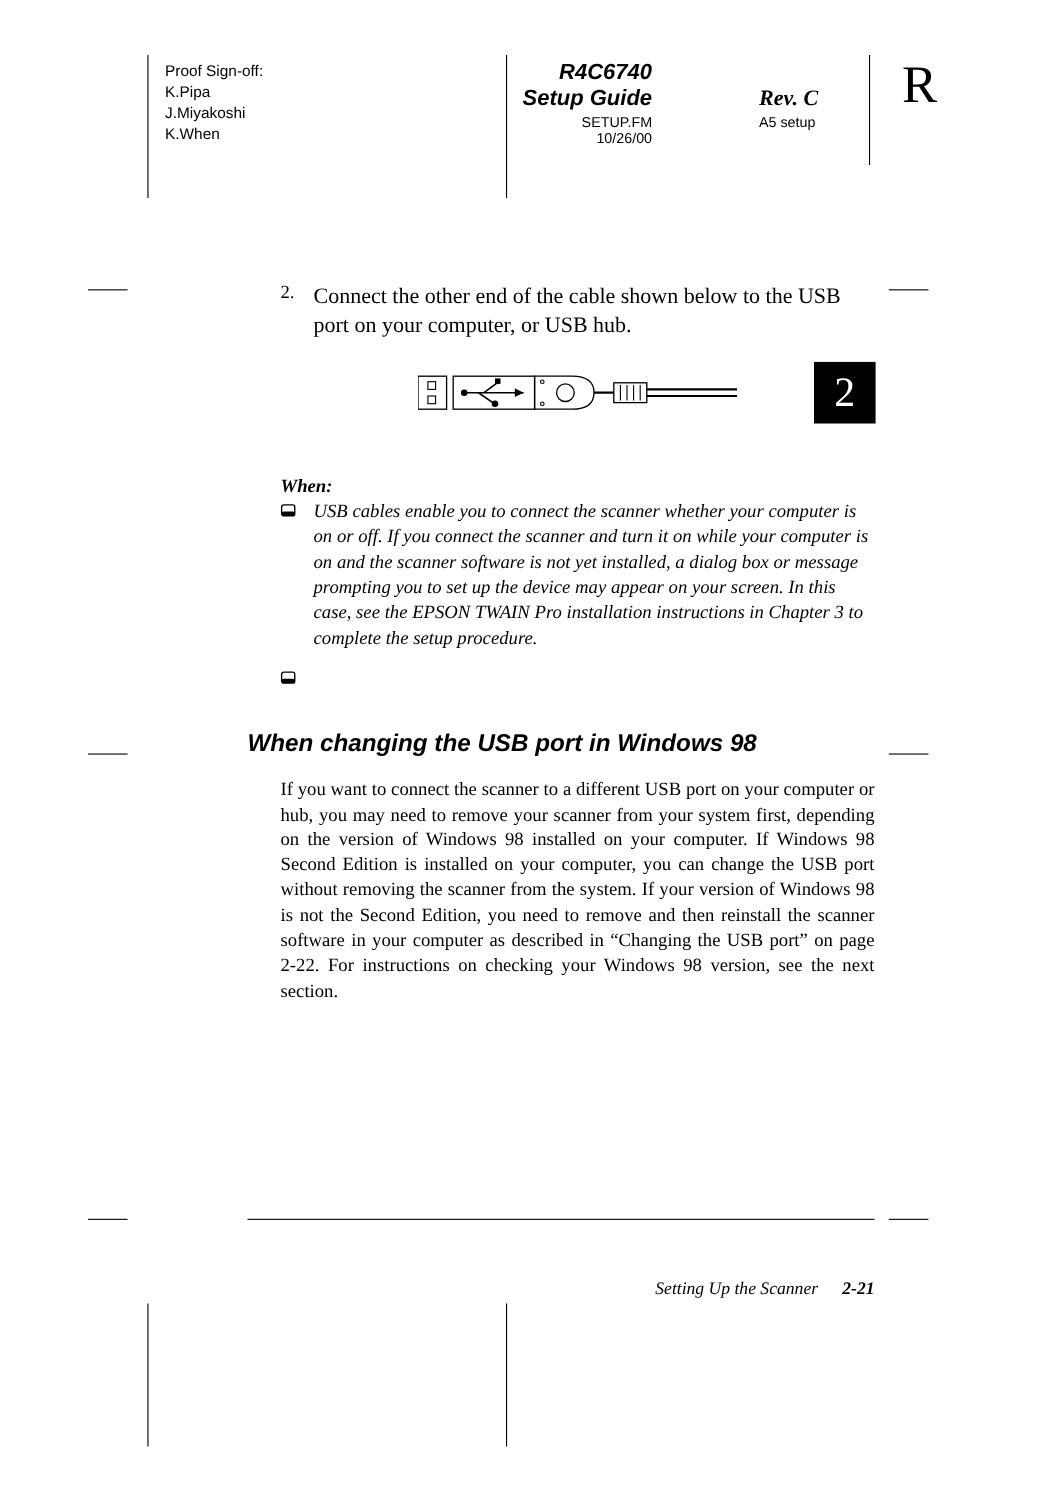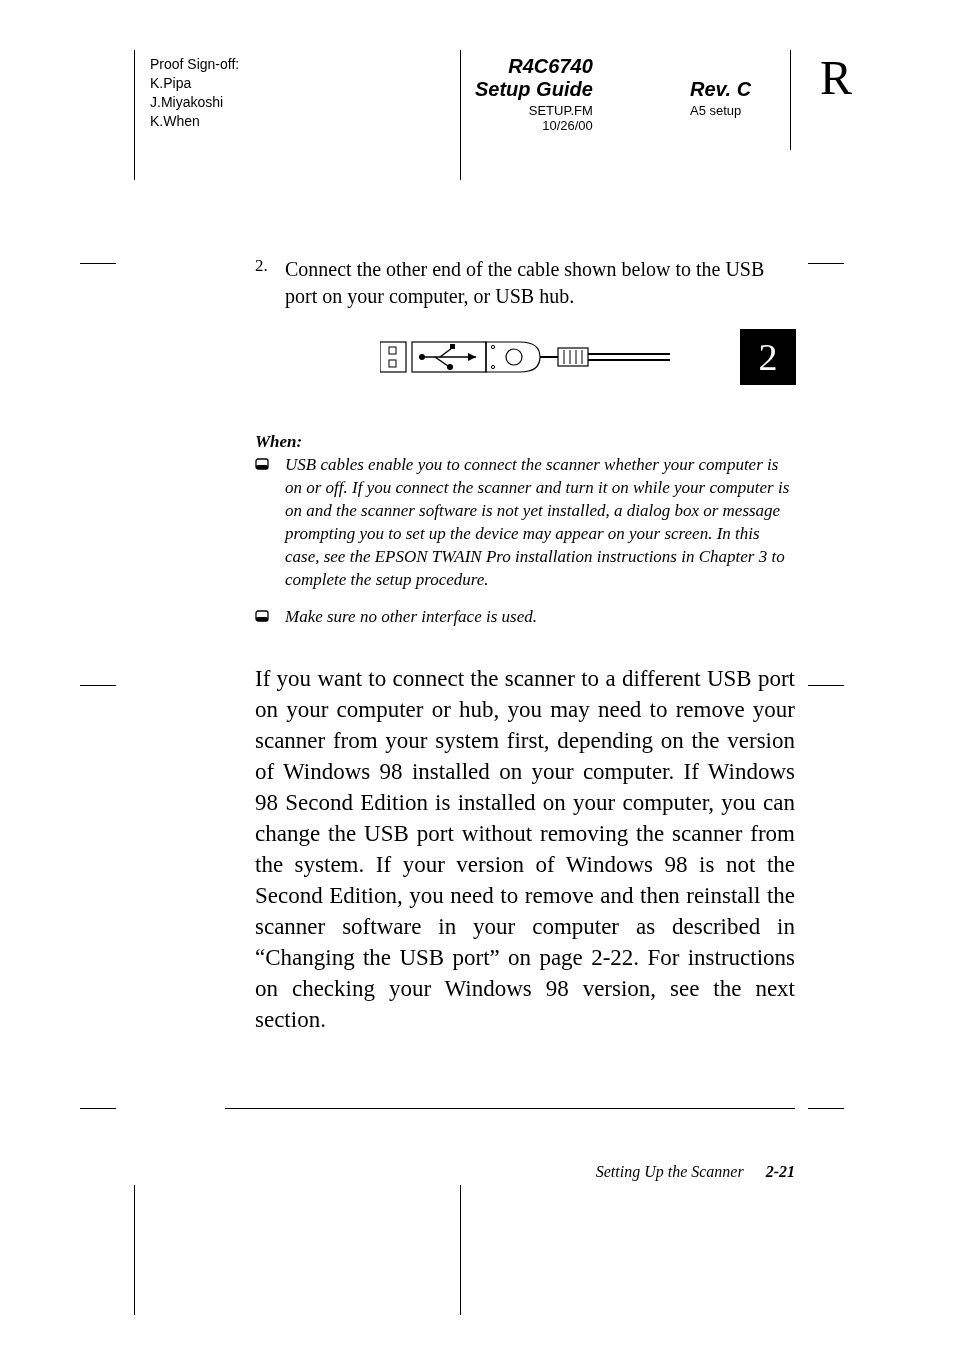--- a/index.html
+++ b/index.html
@@ -40,21 +40,21 @@
   .doc-title-block .line1 { font-size: 20px; font-weight: bold; font-style: italic; }
   .doc-title-block .line2 { font-size: 13px; margin-top: 2px; }
   .doc-title-block .line3 { font-size: 13px; }
 
   .rev-block {
     position: absolute;
     left: 690px;
     top: 78px;
     font-family: Arial, Helvetica, sans-serif;
   }
-  .rev-block .rev { font-size: 20px; font-weight: bold; font-style: italic; }
+  .rev-block .rev { font-size: 20px; font-weight: bold; font-style: italic; font-family: Liberation Serif, serif; }
   .rev-block .size { font-size: 13px; margin-top: 2px; }
 
   .big-r {
     position: absolute;
     left: 820px;
     top: 50px;
     font-size: 48px;
     font-family: 'Times New Roman', serif;
   }
 
@@ -99,23 +99,23 @@
   .section-heading {
     font-family: Arial, Helvetica, sans-serif;
     font-weight: bold;
     font-style: italic;
     font-size: 22px;
     margin-top: 34px;
     margin-left: -30px;
   }
 
   .section-para {
-    font-size: 23px;
+    font-size: 17px;
     line-height: 1.35;
-    margin-top: 34px;
+    margin-top: 18px;
     text-align: justify;
   }
 
   .footer-rule {
     position: absolute;
     left: 225px;
     top: 1108px;
     width: 570px;
     height: 1px;
     background: #000;
@@ -233,25 +233,25 @@
         </span>
         <span>USB cables enable you to connect the scanner whether your computer is on or off. If you connect the scanner and turn it on while your computer is on and the scanner software is not yet installed, a dialog box or message prompting you to set up the device may appear on your screen. In this case, see the EPSON TWAIN Pro installation instructions in Chapter 3 to complete the setup procedure.</span>
       </li>
       <li class="bullet-item">
         <span class="bullet-mark">
           <svg width="14" height="12">
               <rect x="1" y="1" width="12" height="10" rx="2" fill="none" stroke="#000" stroke-width="1.3"></rect>
               <rect x="1" y="7" width="12" height="4" rx="2" fill="#000"></rect>
             </svg>
         </span>
-        <span>Make sure no other interface is used.</span>
       </li>
     </ul>
   </div>
 
+  <h2 class="section-heading">When changing the USB port in Windows 98</h2>
   <p class="section-para">If you want to connect the scanner to a different USB port on your computer or hub, you may need to remove your scanner from your system first, depending on the version of Windows 98 installed on your computer. If Windows 98 Second Edition is installed on your computer, you can change the USB port without removing the scanner from the system. If your version of Windows 98 is not the Second Edition, you need to remove and then reinstall the scanner software in your computer as described in “Changing the USB port” on page 2-22. For instructions on checking your Windows 98 version, see the next section.</p>
 
 </div>
 
 <div class="footer-rule"></div>
 <div class="footer-text">
   <span>Setting Up the Scanner</span>
   <span class="pg">2-21</span>
 </div>
 

